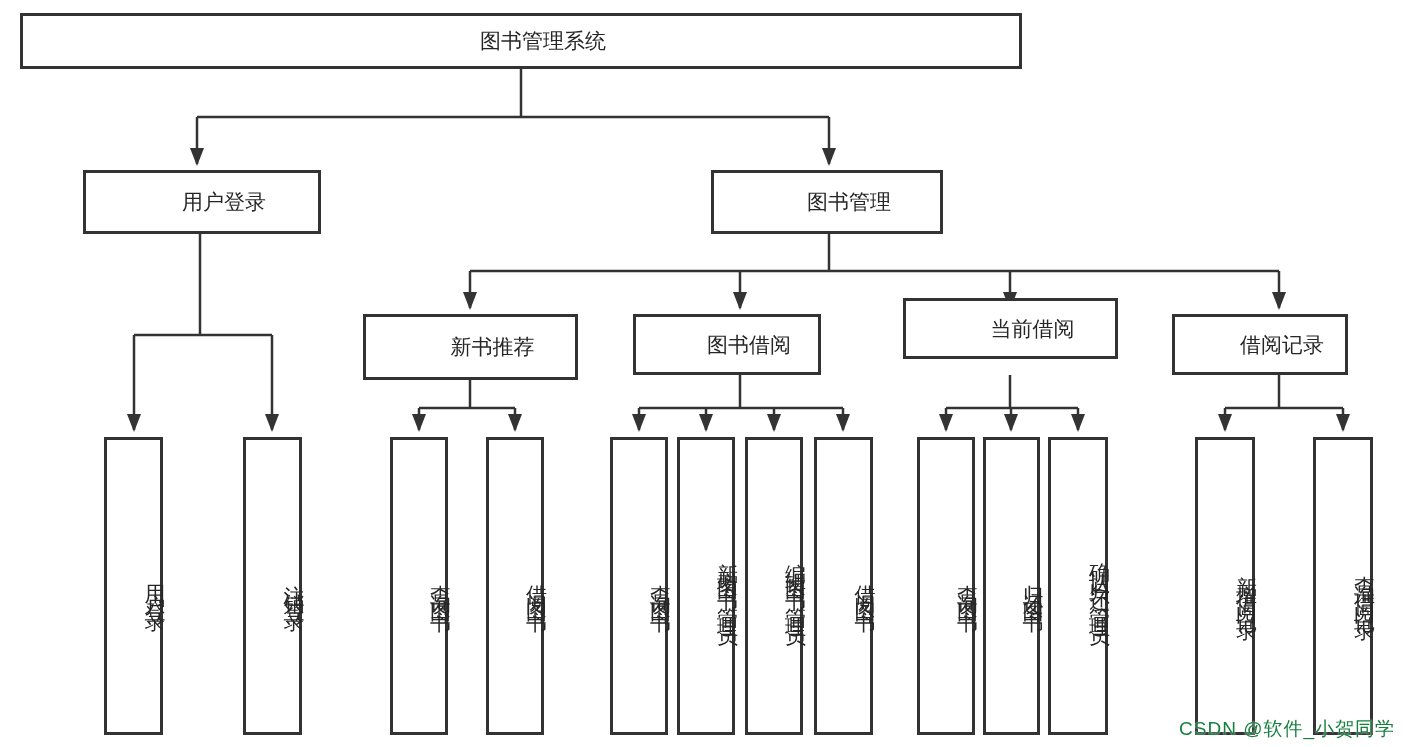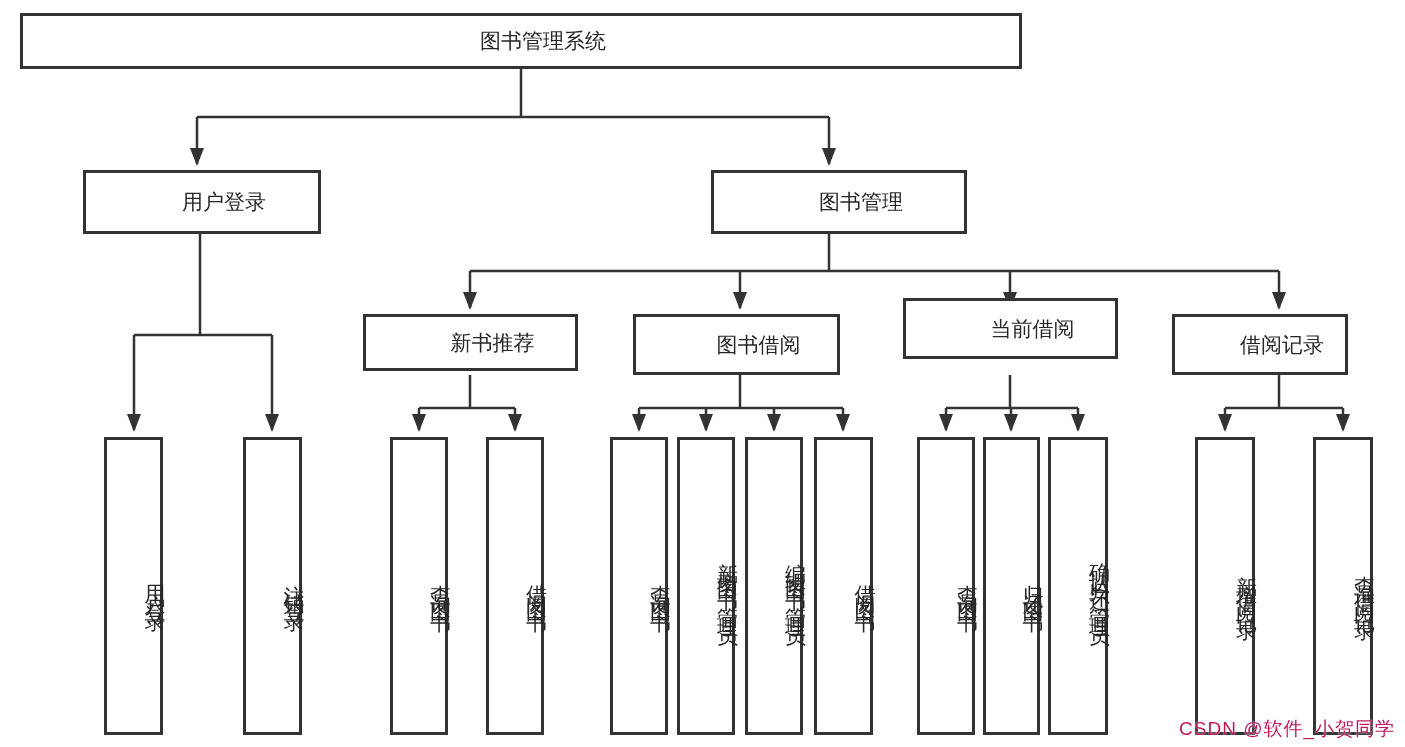--- a/index.html
+++ b/index.html
@@ -31,21 +31,21 @@
     text-orientation: mixed;
     letter-spacing: 9px;
     line-height: 1;
     white-space: nowrap;
   }
   .watermark {
     position: absolute;
     right: 10px;
     bottom: 5px;
     font-size: 19px;
-    color: #be185d;
+    color: #15803d;
     letter-spacing: 1px;
     text-shadow: 0 0 2px #ffffff;
     pointer-events: none;
   }
 </style>
 </head>
 <body>
 
 <div class="canvas">
 
@@ -99,28 +99,28 @@
     </g>
   </svg>
 
   <div class="node" style="left:20px; top:13px; width:1002px; height:56px;">
     <span>图书管理系统</span>
   </div>
 
   <div class="node" style="left:83px; top:170px; width:238px; height:64px;">
     <span>用户登录</span>
   </div>
-  <div class="node" style="left:711px; top:170px; width:256px; height:64px;">
+  <div class="node" style="left:711px; top:170px; width:232px; height:64px;">
     <span>图书管理</span>
   </div>
 
-  <div class="node" style="left:363px; top:314px; width:215px; height:57px;">
+  <div class="node" style="left:363px; top:314px; width:215px; height:66px;">
     <span>新书推荐</span>
   </div>
-  <div class="node" style="left:633px; top:314px; width:207px; height:61px;">
+  <div class="node" style="left:633px; top:314px; width:188px; height:61px;">
     <span>图书借阅</span>
   </div>
   <div class="node" style="left:903px; top:298px; width:215px; height:61px;">
     <span>当前借阅</span>
   </div>
   <div class="node" style="left:1172px; top:314px; width:176px; height:61px;">
     <span>借阅记录</span>
   </div>
 
   <div class="node vnode" style="left:104px; top:437px; width:59px; height:298px;">

